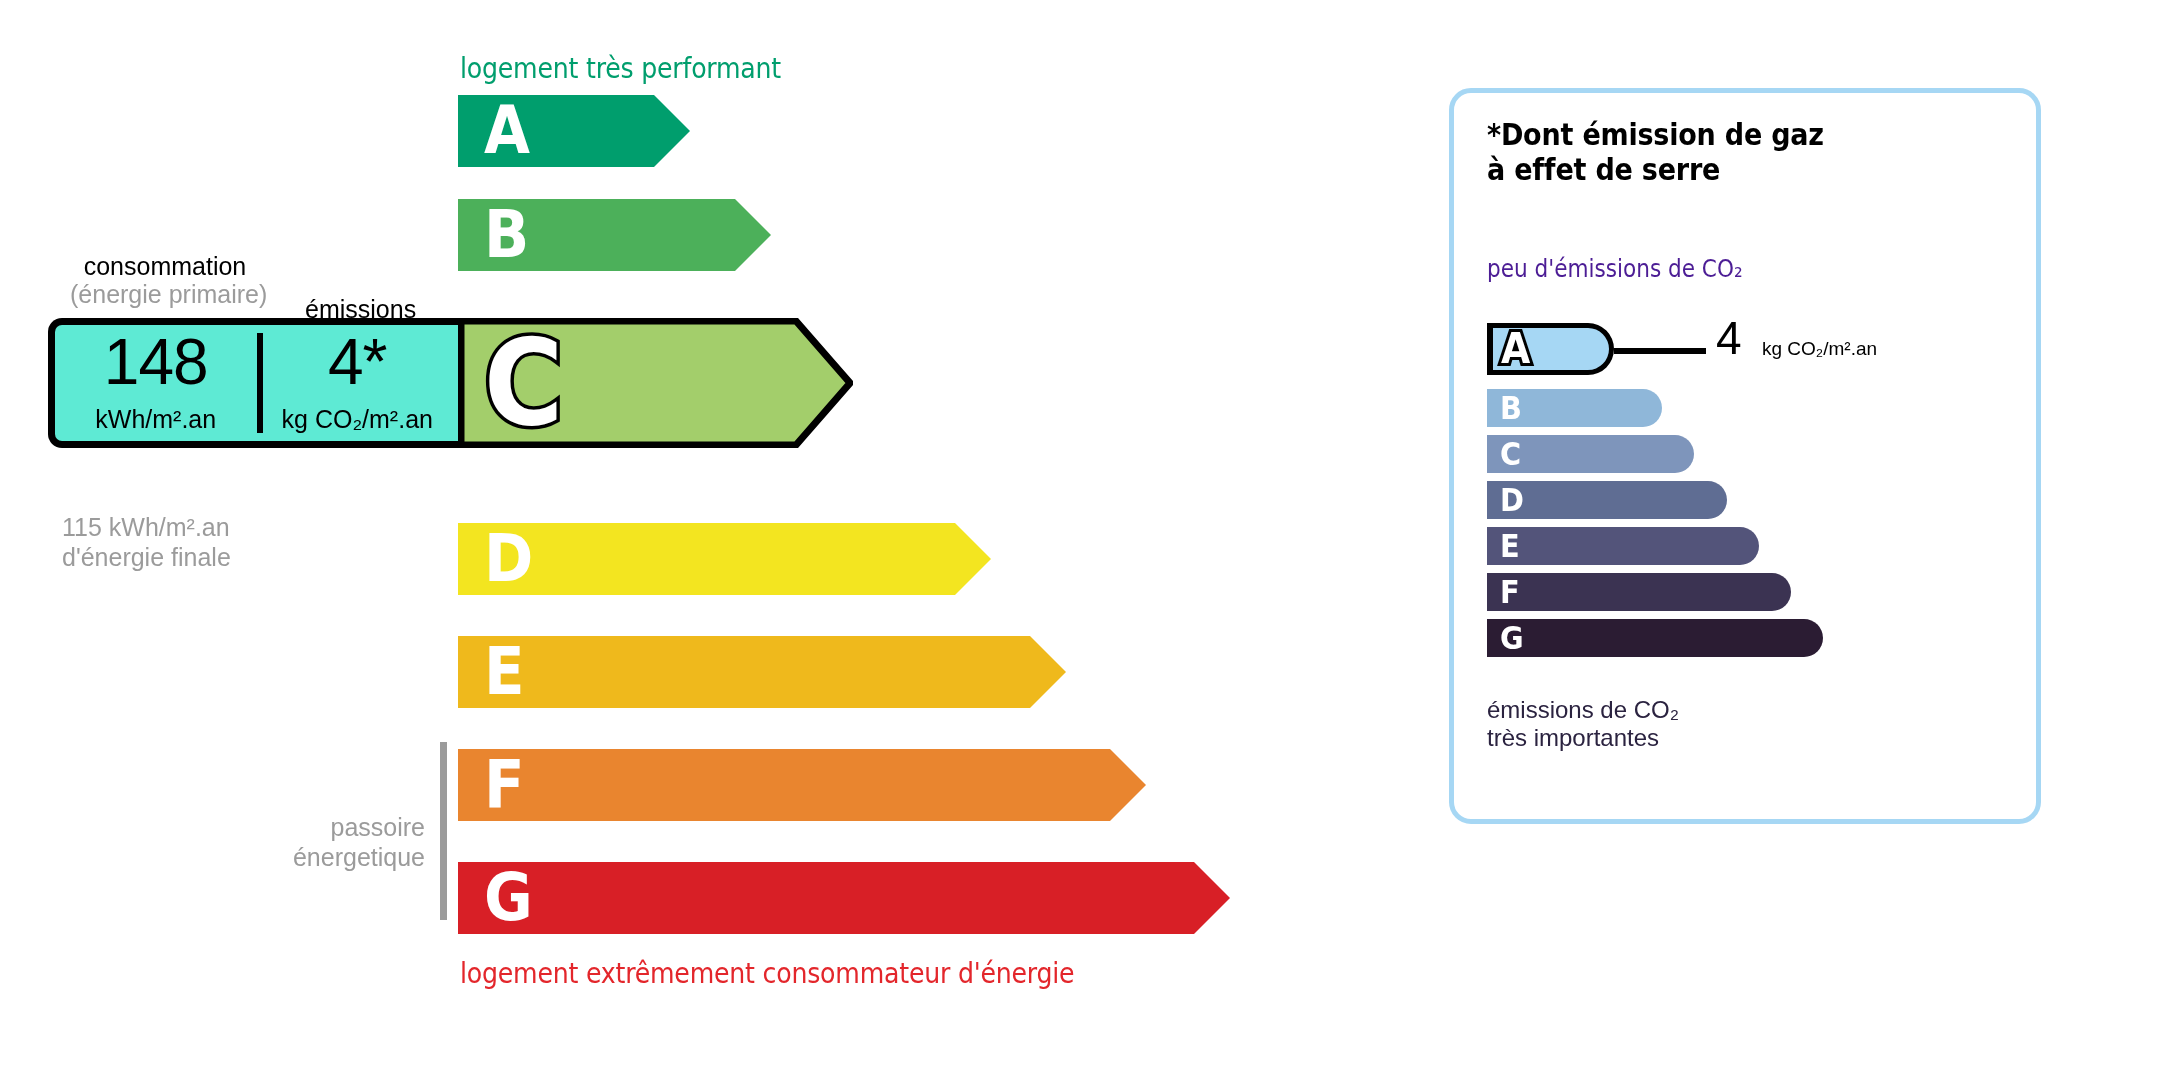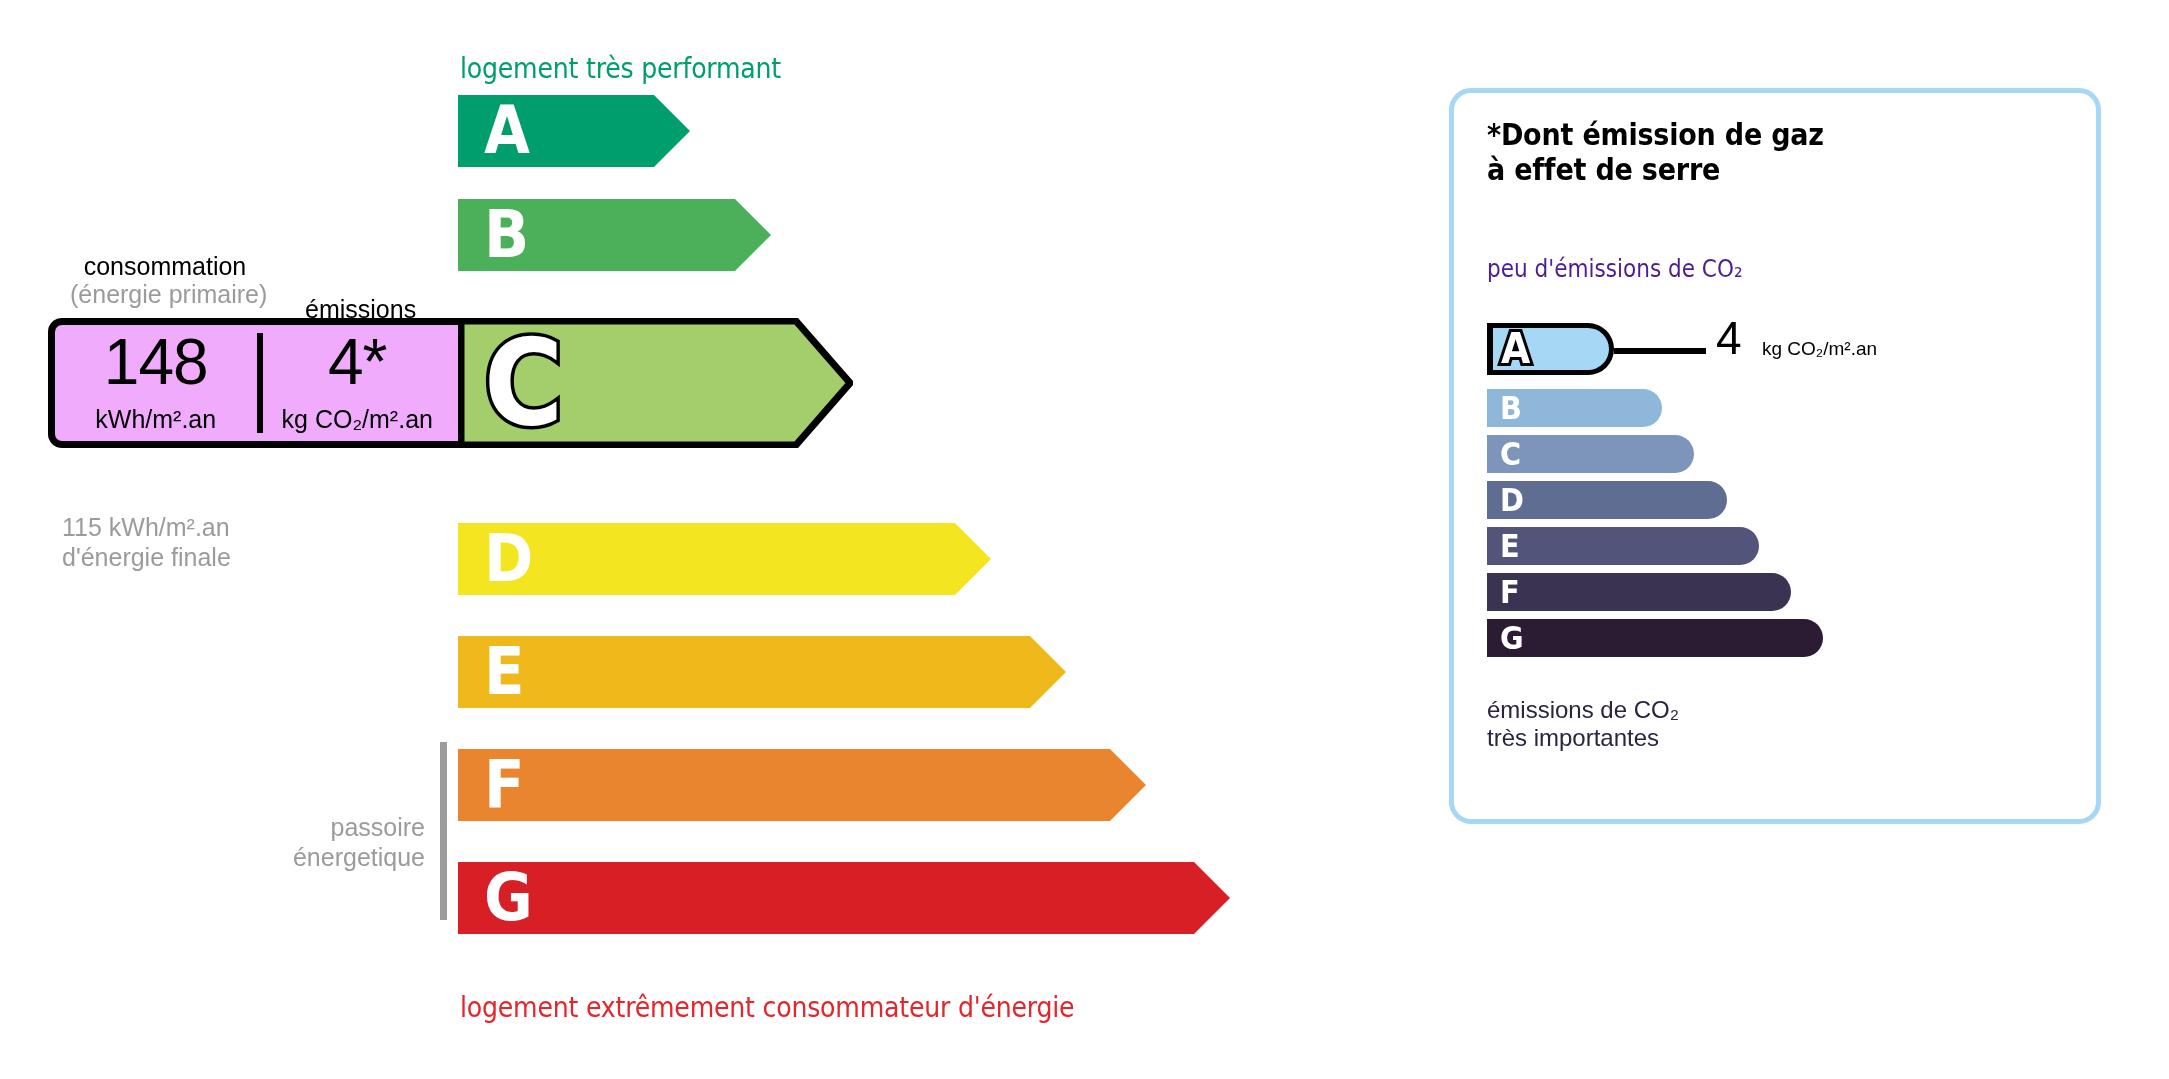--- a/index.html
+++ b/index.html
@@ -30,21 +30,20 @@
     letter-spacing: -0.2px;
   }
   .bottom-note {
     position: absolute;
     left: 460px; top: 957px;
     font-size: 28px;
     color: #e3262b;
     font-family: "DejaVu Sans Condensed", "Liberation Sans Narrow", "Liberation Sans", sans-serif;
     white-space: nowrap;
     letter-spacing: -0.2px;
-    margin-top: 34px;
   }
 
   
   .bars { position: absolute; left: 458px; top: 0; }
   .bar {
     position: absolute;
     left: 0;
     height: 72px;
   }
   .bar .shape {
@@ -73,21 +72,21 @@
   }
 
   
   .valuebox {
     position: absolute;
     left: 48px; top: 318px;
     width: 410px; height: 130px;
     border: 7px solid #000;
     border-right: none;
     border-radius: 14px 0 0 14px;
-    background: #f0abfc;
+    background: #5eead4;
     display: flex;
     align-items: stretch;
     z-index: 5;
   }
   .valuecell {
     flex: 1 1 0;
     position: relative;
     display: flex; flex-direction: column;
     align-items: center; justify-content: center;
   }
@@ -144,21 +143,21 @@
     text-align: right;
     font-size: 25px;
     color: #9b9b9b;
     line-height: 1.2;
   }
 
   
   #co2 {
     position: absolute;
     left: 1449px; top: 88px;
-    width: 652px; height: 736px;
+    width: 592px; height: 736px;
     border: 5px solid #a6d7f4;
     border-radius: 22px;
     background: #ffffff;
   }
   #co2-title {
     position: absolute;
     left: 33px; top: 25px;
     font-size: 30px;
     font-weight: bold;
     color: #000;

